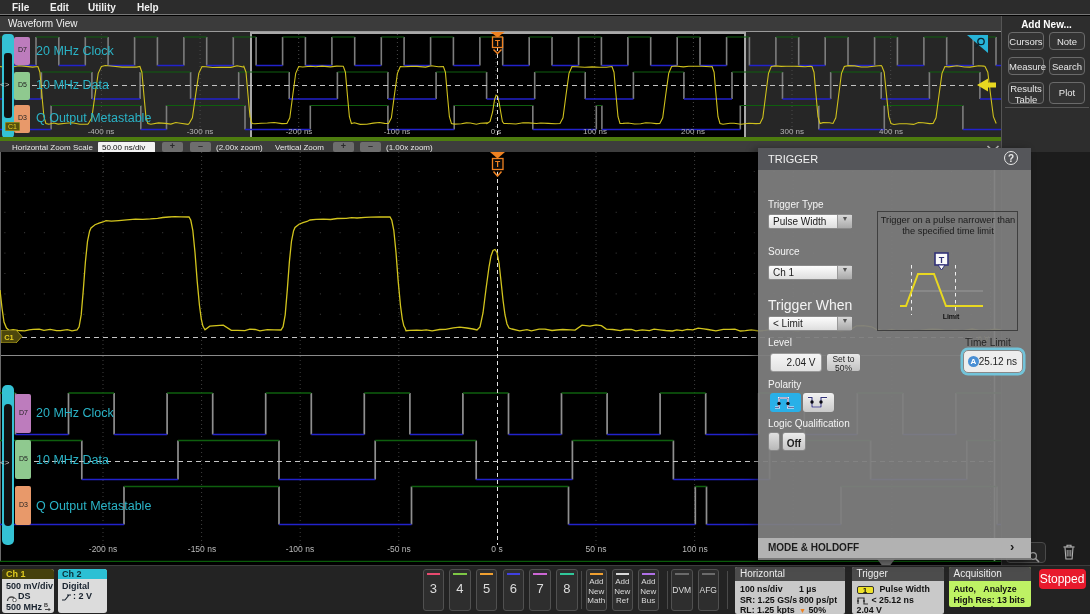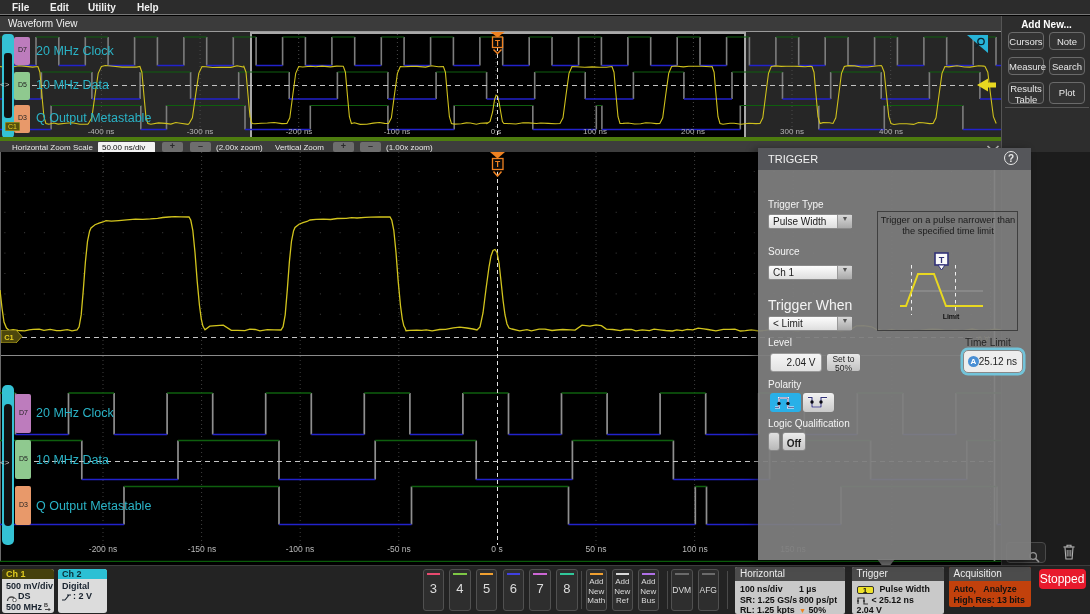--- a/index.html
+++ b/index.html
@@ -269,21 +269,21 @@
       </div>
   <span class="abs" style="left:28px;top:17px;font-size:8.8px;font-weight:700;color:#111;white-space:nowrap;">Pulse Width</span>
   <svg class="abs" style="left:5px;top:29px;" width="12" height="9" viewBox="0 0 12 9">
         <path d="M1,8 V2 H7 V8 H11" stroke="#333" stroke-width="1.2" fill="none"></path>
         <circle cx="1" cy="5" r="1" fill="#333"></circle>
         <circle cx="7" cy="5" r="1" fill="#333"></circle>
       </svg>
   <span class="abs" style="left:20px;top:27.5px;font-size:8.8px;font-weight:700;color:#111;white-space:nowrap;">&lt; 25.12 ns</span>
   <span class="abs" style="left:5px;top:38px;font-size:8.8px;font-weight:700;color:#111;white-space:nowrap;">2.04 V</span>
  </div>
- <div class="abs" style="left:948.5px;top:1px;width:82px;height:40px;background:#c2410c;border-radius:2px;overflow:hidden;">
+ <div class="abs" style="left:948.5px;top:1px;width:82px;height:40px;background:#bef264;border-radius:2px;overflow:hidden;">
   <div class="abs" style="left:0;top:0;width:82px;height:14px;background:#4c4c4c;">
         <span class="abs" style="left:5px;top:1px;font-size:10px;color:#ececec;">Acquisition</span>
       </div>
   <span class="abs" style="left:5px;top:17px;font-size:8.8px;font-weight:700;color:#111;white-space:nowrap;">Auto,&nbsp;&nbsp;&nbsp;Analyze</span>
   <span class="abs" style="left:5px;top:27.5px;font-size:8.8px;font-weight:700;color:#111;white-space:nowrap;">High Res: 13 bits</span>
   <span class="abs" style="left:5px;top:38px;font-size:8.8px;font-weight:700;color:#111;white-space:nowrap;">Single: 1/1</span>
  </div>
  <div class="abs" style="left:1038.5px;top:2.5px;width:47px;height:20px;background:#e8192c;border-radius:4px;text-align:center;"><span style="font-size:12px;font-weight:400;color:#fff;line-height:20px;">Stopped</span></div>
 </div>
 
@@ -361,13 +361,17 @@
         <path d="M1,1.5 H5 V11 H14 V1.5 H20" stroke="#323278" stroke-width="1.1" fill="none"></path>
         <circle cx="5" cy="6" r="1.7" fill="#0a0a14"></circle>
         <circle cx="14" cy="6" r="1.7" fill="#0a0a14"></circle>
       </svg>
  </div>
 
  <span class="abs" style="left:10px;top:270px;font-size:10px;color:#f4f4f4;">Logic Qualification</span>
  <div class="abs" style="left:10px;top:284px;width:12px;height:19px;background:linear-gradient(#e0e0e0,#b8b8b8);border:1px solid #888;border-radius:3px;"></div>
  <div class="abs" style="left:24px;top:284px;width:24px;height:19px;background:linear-gradient(#ececec,#c6c6c6);border:1px solid #888;border-radius:3px;text-align:center;"><span style="font-size:10px;font-weight:700;color:#1c1c1c;line-height:18px;">Off</span></div>
 
+ <div class="abs" style="left:0;top:390px;width:273px;height:20px;background:#b2b2b2;">
+  <span class="abs" style="left:10px;top:4px;font-size:10px;font-weight:700;color:#1c1c1c;">MODE &amp; HOLDOFF</span>
+  <span class="abs" style="left:252px;top:1px;font-size:13px;font-weight:700;color:#1c1c1c;">›</span>
+ </div>
 </div>
 
 </body></html>

